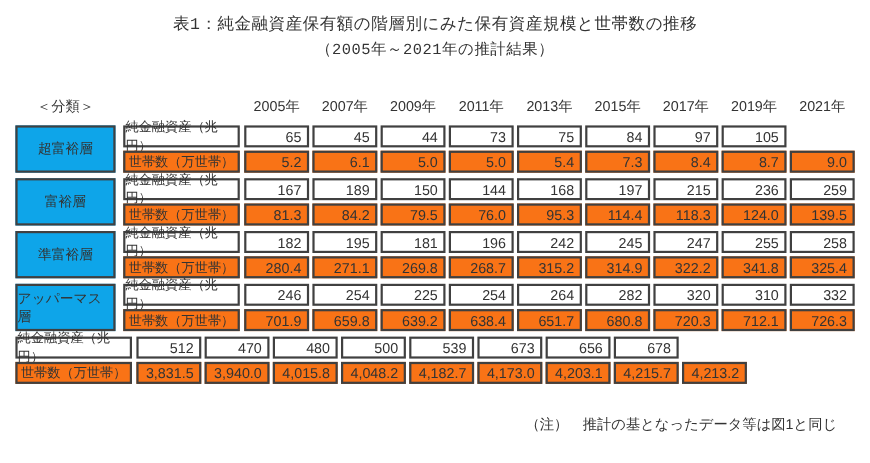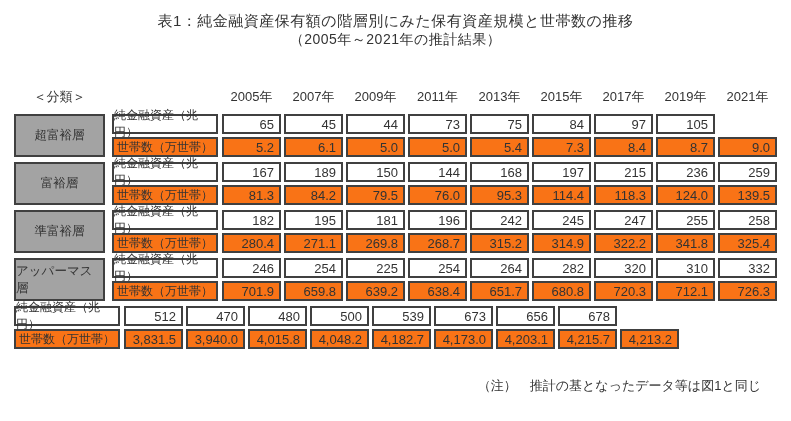--- a/index.html
+++ b/index.html
@@ -4,39 +4,39 @@
 <style>
   * { margin: 0; padding: 0; box-sizing: border-box; }
   html, body { background: #ffffff; }
   body {
     width: 791px; height: 421px;
     font-family: "Liberation Sans", "DejaVu Sans", sans-serif;
     color: #333333;
     position: relative;
     overflow: hidden;
   }
-  .titles { text-align: center; padding-top: 12px; }
+  .titles { text-align: center; padding-top: 12px; font-family: Liberation Mono, monospace; }
   .title { font-size: 15px; font-weight: 500; letter-spacing: .5px; }
-  .subtitle { font-size: 14px; font-weight: 500; margin-top: 0; letter-spacing: .5px; }
+  .subtitle { font-size: 14px; font-weight: 500; margin-top: 5px; letter-spacing: .5px; }
 
   .table-wrap { position: absolute; left: 14px; top: 86px; width: 763px; }
 
   
   .hdr-row { display: flex; align-items: flex-end; height: 20px; margin-bottom: 8px; }
   .cls-label { width: 91px; text-align: center; font-size: 13px; color: #333; }
   .hdr-spacer { width: 117px; }
   .year { width: 59px; margin-right: 3px; text-align: center; font-size: 13px; font-weight: 500; }
   .year:last-child { margin-right: 0; }
 
   
   .tier-group { display: flex; margin-bottom: 5px; }
   .tier-group:last-child { margin-bottom: 0; }
   .tier-box {
     width: 91px; margin-right: 7px;
-    border: 2px solid #404040; background: #a3a3a3;
+    border: 2px solid #404040; background: #0ea5e9;
     display: flex; align-items: center; justify-content: center;
     font-size: 12.5px;
   }
   .tier-rows { display: flex; flex-direction: column; row-gap: 3px; }
   .metric-row { display: flex; height: 20px; }
   .metric-label {
     width: 106px; margin-right: 4px;
     border: 2px solid #404040;
     display: flex; align-items: center; justify-content: center;
     font-size: 12px;

